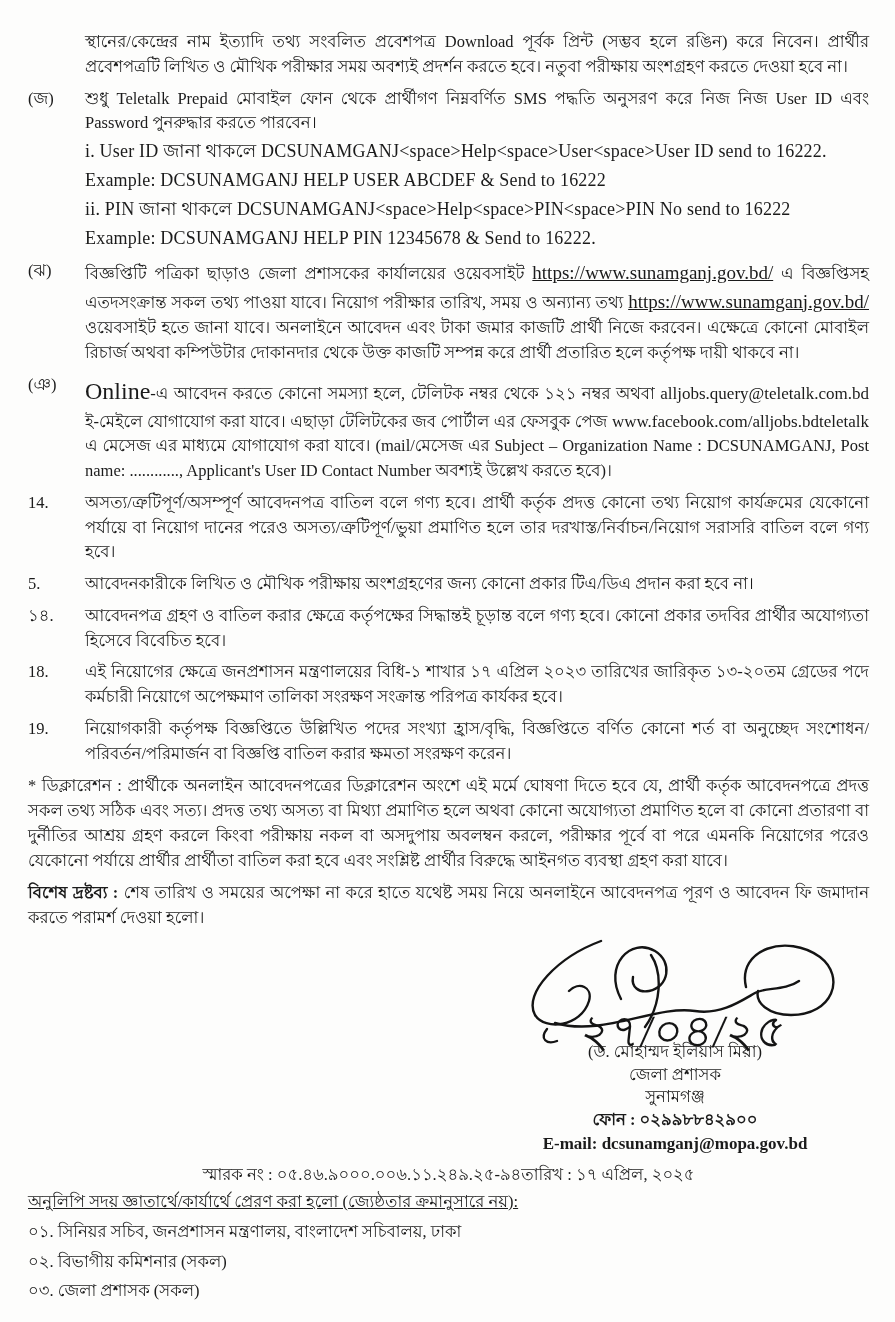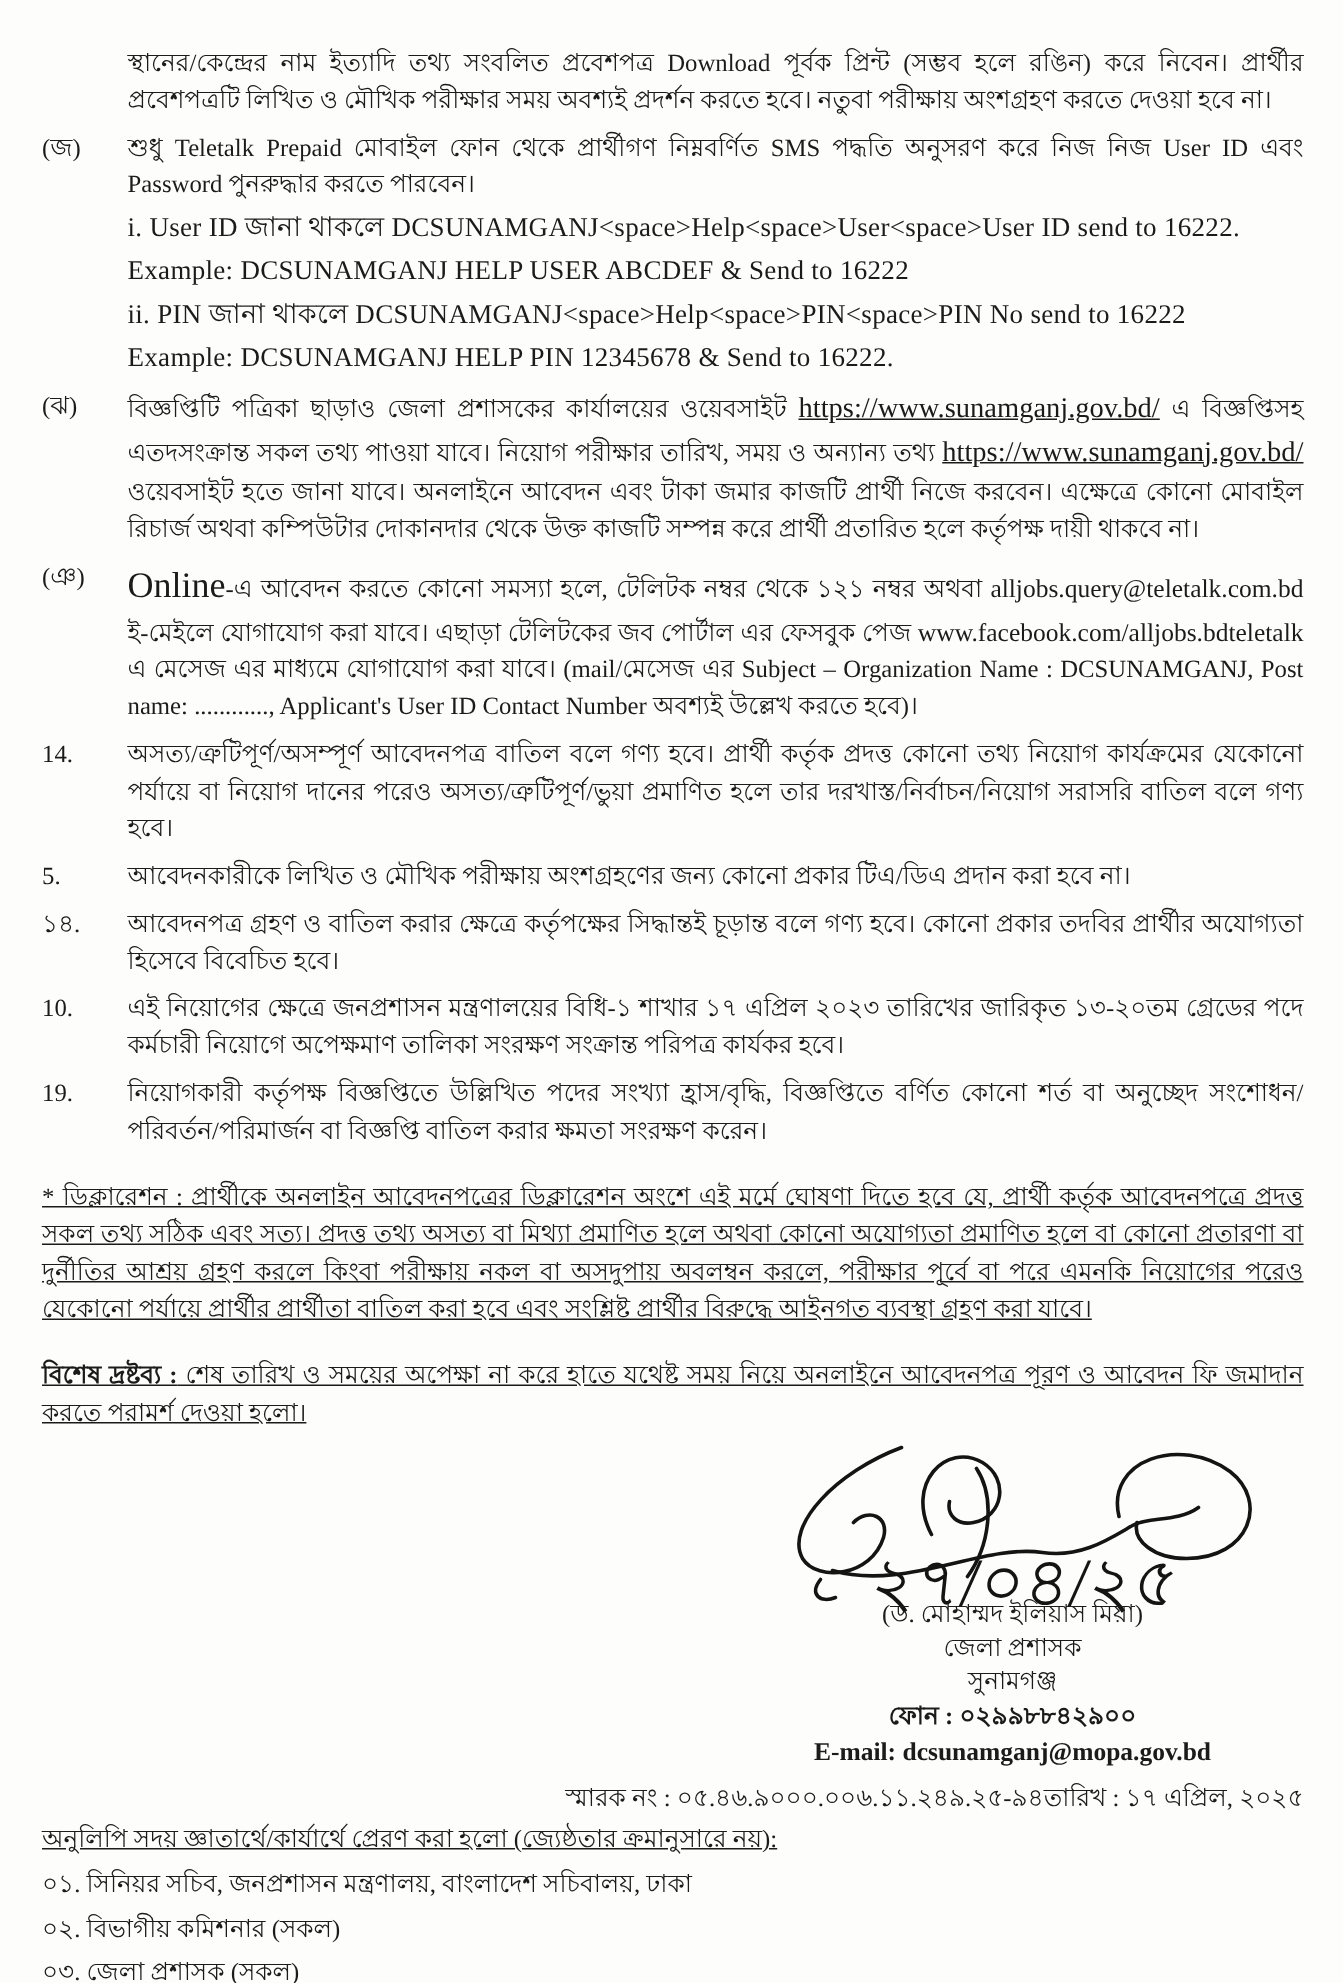--- a/index.html
+++ b/index.html
@@ -20,36 +20,36 @@
   .item-label { width:57px; flex-shrink:0; }
   .item-body { flex:1; text-align:justify; }
 
   .indented { margin-left:57px; margin-bottom:7px; text-align:justify; }
 
   .sms-line { font-size:18px; letter-spacing:.2px; margin-top:2px; }
   .url { font-size:19px; text-decoration:underline; white-space:nowrap; }
   .lat { font-size:17px; }
   .bigword { font-size:24px; }
 
-  .fullpara { margin-top:20px; margin-bottom:4px; text-align:justify;text-decoration:underline; }
+  .fullpara { margin-top:8px; margin-bottom:4px; text-align:justify; }
   .bold { font-weight:bold; }
 
   .sig-block {
     width:360px;
     margin:2px 14px 0 auto;
     text-align:center;
     position:relative;
     line-height:1.38;
   }
   .sig-svg { display:block; margin:0 auto -16px auto; }
   .sig-line { font-size:16.5px; }
   .sig-phone { font-weight:600; }
   .sig-email { font-weight:600; font-size:17px; }
 
-  .memo-row { display:flex; justify-content:flex-end; margin-top:8px; }
+  .memo-row { display:flex; justify-content:center; margin-top:8px; }
   .cc-heading { text-decoration:underline; margin-top:2px; }
   .cc-item { margin-top:5px; }
 </style>
 </head>
 <body>
 
 <div class="page">
 
   <p class="indented">স্থানের/কেন্দ্রের নাম ইত্যাদি তথ্য সংবলিত প্রবেশপত্র Download পূর্বক প্রিন্ট (সম্ভব হলে রঙিন) করে নিবেন। প্রার্থীর প্রবেশপত্রটি লিখিত ও মৌখিক পরীক্ষার সময় অবশ্যই প্রদর্শন করতে হবে। নতুবা পরীক্ষায় অংশগ্রহণ করতে দেওয়া হবে না।</p>
 
@@ -84,21 +84,21 @@
   </div>
   <div class="item">
     <span class="item-label">5.</span>
     <div class="item-body">আবেদনকারীকে লিখিত ও মৌখিক পরীক্ষায় অংশগ্রহণের জন্য কোনো প্রকার টিএ/ডিএ প্রদান করা হবে না।</div>
   </div>
   <div class="item">
     <span class="item-label">১৪.</span>
     <div class="item-body">আবেদনপত্র গ্রহণ ও বাতিল করার ক্ষেত্রে কর্তৃপক্ষের সিদ্ধান্তই চূড়ান্ত বলে গণ্য হবে। কোনো প্রকার তদবির প্রার্থীর অযোগ্যতা হিসেবে বিবেচিত হবে।</div>
   </div>
   <div class="item">
-    <span class="item-label">10.</span>
+    <span class="item-label">18.</span>
     <div class="item-body">এই নিয়োগের ক্ষেত্রে জনপ্রশাসন মন্ত্রণালয়ের বিধি-১ শাখার ১৭ এপ্রিল ২০২৩ তারিখের জারিকৃত ১৩-২০তম গ্রেডের পদে কর্মচারী নিয়োগে অপেক্ষমাণ তালিকা সংরক্ষণ সংক্রান্ত পরিপত্র কার্যকর হবে।</div>
   </div>
   <div class="item">
     <span class="item-label">19.</span>
     <div class="item-body">নিয়োগকারী কর্তৃপক্ষ বিজ্ঞপ্তিতে উল্লিখিত পদের সংখ্যা হ্রাস/বৃদ্ধি, বিজ্ঞপ্তিতে বর্ণিত কোনো শর্ত বা অনুচ্ছেদ সংশোধন/পরিবর্তন/পরিমার্জন বা বিজ্ঞপ্তি বাতিল করার ক্ষমতা সংরক্ষণ করেন।</div>
   </div>
 
   <p class="fullpara">* ডিক্লারেশন : প্রার্থীকে অনলাইন আবেদনপত্রের ডিক্লারেশন অংশে এই মর্মে ঘোষণা দিতে হবে যে, প্রার্থী কর্তৃক আবেদনপত্রে প্রদত্ত সকল তথ্য সঠিক এবং সত্য। প্রদত্ত তথ্য অসত্য বা মিথ্যা প্রমাণিত হলে অথবা কোনো অযোগ্যতা প্রমাণিত হলে বা কোনো প্রতারণা বা দুর্নীতির আশ্রয় গ্রহণ করলে কিংবা পরীক্ষায় নকল বা অসদুপায় অবলম্বন করলে, পরীক্ষার পূর্বে বা পরে এমনকি নিয়োগের পরেও যেকোনো পর্যায়ে প্রার্থীর প্রার্থীতা বাতিল করা হবে এবং সংশ্লিষ্ট প্রার্থীর বিরুদ্ধে আইনগত ব্যবস্থা গ্রহণ করা যাবে।</p>
 
   <p class="fullpara"><span class="bold">বিশেষ দ্রষ্টব্য :</span><span> শেষ তারিখ ও সময়ের অপেক্ষা না করে হাতে যথেষ্ট সময় নিয়ে অনলাইনে আবেদনপত্র পূরণ ও আবেদন ফি জমাদান করতে পরামর্শ দেওয়া হলো।</span></p>

